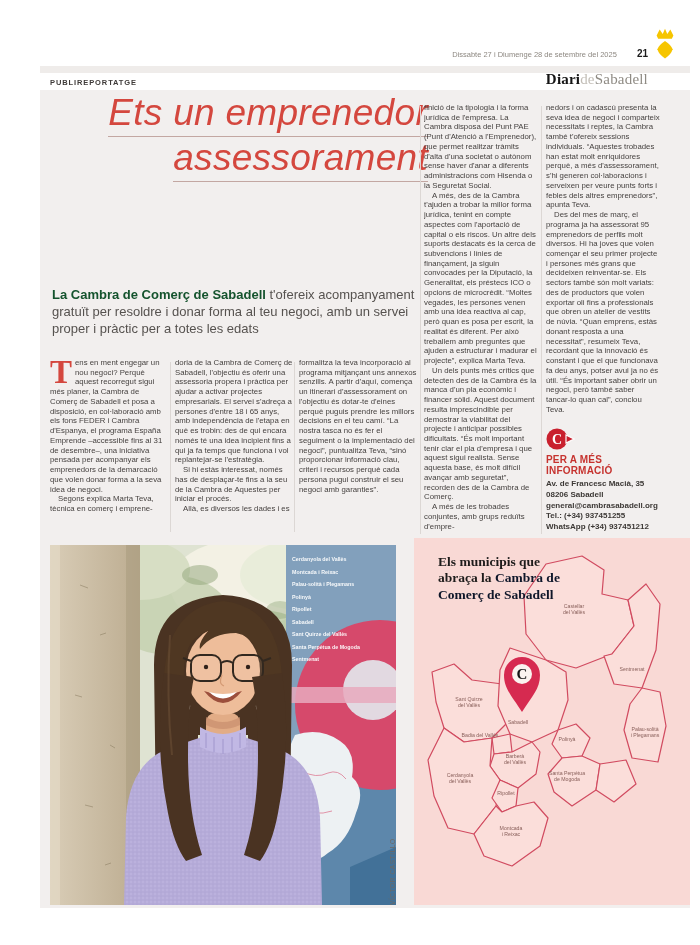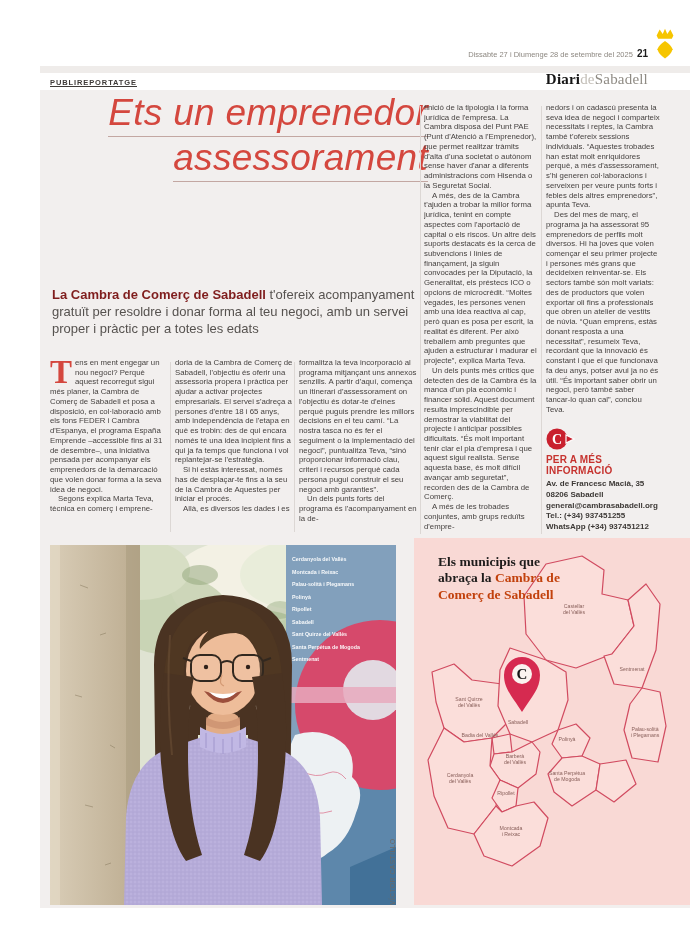--- a/index.html
+++ b/index.html
@@ -7,37 +7,37 @@
         font-family:"Liberation Sans",sans-serif;-webkit-font-smoothing:antialiased;}
 
   
   .brand{position:absolute;top:30px;right:52px;font-family:"Liberation Serif",serif;
          font-size:15px;letter-spacing:.2px;white-space:nowrap;margin-top:41px;}
   .brand .diari{font-weight:bold;color:#141414;}
   .brand .de{color:#c2bdb6;}
   .brand .sab{color:#8f8b84;}
   .emblem{position:absolute;top:28px;right:24px;width:22px;height:32px;}
   .dateline{position:absolute;top:48px;right:52px;font-size:7.5px;color:#8d8881;white-space:nowrap;}
-  .dateline .pagenum{font-size:10px;font-weight:bold;color:#1c1c1c;margin-left:4px;}
+  .dateline .pagenum{font-size:10px;font-weight:bold;color:#1c1c1c;margin-left:20px;}
 
   .toprule{position:absolute;left:40px;width:650px;top:66px;height:7px;background:#efecea;}
   .section-label{position:absolute;left:50px;top:78px;font-size:7.5px;font-weight:bold;
-                 letter-spacing:.9px;color:#3e3a38;text-decoration:underline;}
+                 letter-spacing:.9px;color:#3e3a38;}
 
   
   .content{position:absolute;left:40px;top:90px;width:650px;height:818px;background:#f2efee;}
 
   .headline{position:absolute;left:12px;top:4px;width:376px;color:#d4473e;
             font-size:37px;font-style:italic;letter-spacing:.3px;line-height:1;text-align:right;}
   .headline .hl{display:block;margin-bottom:2px;}
   .headline .hl span{display:inline-block;padding-bottom:5px;border-bottom:1px solid #c3a7a2;}
 
   .standfirst{position:absolute;left:12px;top:196px;width:370px;font-size:13px;
               line-height:1.32;color:#56524f;}
-  .standfirst b{color:#7f1d1d;}
+  .standfirst b{color:#14532d;}
 
   .bodycol{position:absolute;font-size:7.8px;line-height:1.25;color:#464240;overflow:hidden;}
   .bodycol p{margin:0;}
   .bodycol p.ind{text-indent:8px;}
   #col1{left:10px;top:268px;width:118px;height:178px;}
   #col2{left:135px;top:268px;width:118px;height:178px;}
   #col3{left:259px;top:268px;width:118px;height:178px;}
   #col4{left:384px;top:13px;width:114px;height:433px;}
   #col5{left:506px;top:13px;width:114px;height:322px;}
   .dropcap{float:left;font-family:"Liberation Serif",serif;font-weight:bold;font-size:33px;
@@ -57,21 +57,21 @@
 
   
   .photo{position:absolute;left:10px;top:455px;width:346px;height:360px;}
   .credit{position:absolute;left:349px;top:815px;transform-origin:0 0;transform:rotate(-90deg);
           font-size:6.5px;letter-spacing:.6px;color:#6d6964;white-space:nowrap;}
 
   
   .mapbox{position:absolute;left:374px;top:448px;width:276px;height:367px;background:#f9d9d5;}
   .maptitle{position:absolute;left:24px;top:16px;width:142px;font-family:"Liberation Serif",serif;
             font-weight:bold;font-size:13.5px;line-height:1.22;color:#1e1c1b;}
-  .maptitle .red{color:#c2410c;}
+  .maptitle .red{color:#0f172a;}
   .mapsvg{position:absolute;left:0;top:0;width:276px;height:367px;}
   .mapsvg polygon{fill:#fbdeda;stroke:#d14b60;stroke-width:1.2;stroke-linejoin:round;}
   .maplabel{font-family:"Liberation Sans",sans-serif;font-size:5.2px;fill:#8a615c;text-anchor:middle;}
   .signline{font-family:"Liberation Sans",sans-serif;font-size:5.3px;font-weight:bold;
             fill:#ffffff;fill-opacity:.93;}
 </style>
 </head>
 <body>
 
 <div class="page">
@@ -105,21 +105,20 @@
         <p><span class="dropcap">T</span>ens en ment engegar un nou negoci? Perquè aquest recorregut sigui més planer, la Cambra de Comerç de Sabadell et posa a disposició, en col·laboració amb els fons FEDER i Cambra d'Espanya, el programa España Emprende –accessible fins al 31 de desembre–, una iniciativa pensada per acompanyar els emprenedors de la demarcació que volen donar forma a la seva idea de negoci.</p>
         <p class="ind">Segons explica Marta Teva, tècnica en comerç i emprene-</p>
       </div>
     <div class="bodycol" id="col2">
         <p>doria de la Cambra de Comerç de Sabadell, l'objectiu és oferir una assessoria propera i pràctica per ajudar a activar projectes empresarials. El servei s'adreça a persones d'entre 18 i 65 anys, amb independència de l'etapa en què es trobin: des de qui encara només té una idea incipient fins a qui ja fa temps que funciona i vol replantejar-se l'estratègia.</p>
         <p class="ind">Si hi estàs interessat, només has de desplaçar-te fins a la seu de la Cambra de Aquestes per iniciar el procés.</p>
         <p class="ind">Allà, es diversos les dades i es</p>
       </div>
     <div class="bodycol" id="col3">
         <p>formalitza la teva incorporació al programa mitjançant uns annexos senzills. A partir d'aquí, comença un itinerari d'assessorament on l'objectiu és dotar-te d'eines perquè puguis prendre les millors decisions en el teu camí. “La nostra tasca no és fer el seguiment o la implementació del negoci”, puntualitza Teva, “sinó proporcionar informació clau, criteri i recursos perquè cada persona pugui construir el seu negoci amb garanties”.</p>
-        <p class="ind">Un dels punts forts del programa és l'acompanyament en la de-</p>
       </div>
     <div class="bodycol" id="col4">
         <p>finició de la tipologia i la forma jurídica de l'empresa. La Cambra disposa del Punt PAE (Punt d'Atenció a l'Emprenedor), que permet realitzar tràmits d'alta d'una societat o autònom sense haver d'anar a diferents administracions com Hisenda o la Seguretat Social.</p>
         <p class="ind">A més, des de la Cambra t'ajuden a trobar la millor forma jurídica, tenint en compte aspectes com l'aportació de capital o els riscos. Un altre dels suports destacats és la cerca de subvencions i línies de finançament, ja siguin convocades per la Diputació, la Generalitat, els préstecs ICO o opcions de microcrèdit. “Moltes vegades, les persones venen amb una idea reactiva al cap, però quan es posa per escrit, la realitat és diferent. Per això treballem amb preguntes que ajuden a estructurar i madurar el projecte”, explica Marta Teva.</p>
         <p class="ind">Un dels punts més crítics que detecten des de la Cambra és la manca d'un pla econòmic i financer sòlid. Aquest document resulta imprescindible per demostrar la viabilitat del projecte i anticipar possibles dificultats. “És molt important tenir clar el pla d'empresa i que aquest sigui realista. Sense aquesta base, és molt difícil avançar amb seguretat”, recorden des de la Cambra de Comerç.</p>
         <p class="ind">A més de les trobades conjuntes, amb grups reduïts d'empre-</p>
       </div>
     <div class="bodycol" id="col5">
         <p>nedors i on cadascú presenta la seva idea de negoci i comparteix necessitats i reptes, la Cambra també t'ofereix sessions individuals. “Aquestes trobades han estat molt enriquidores perquè, a més d'assessorament, s'hi generen col·laboracions i serveixen per veure punts forts i febles dels altres emprenedors”, apunta Teva.</p>
         <p class="ind">Des del mes de març, el programa ja ha assessorat 95 emprenedors de perfils molt diversos. Hi ha joves que volen començar el seu primer projecte i persones més grans que decideixen reinventar-se. Els sectors també són molt variats: des de productors que volen exportar oli fins a professionals que obren un atelier de vestits de núvia. “Quan emprens, estàs donant resposta a una necessitat”, resumeix Teva, recordant que la innovació és constant i que el que funcionava fa deu anys, potser avui ja no és útil. “És important saber obrir un negoci, però també saber tancar-lo quan cal”, conclou Teva.</p>

